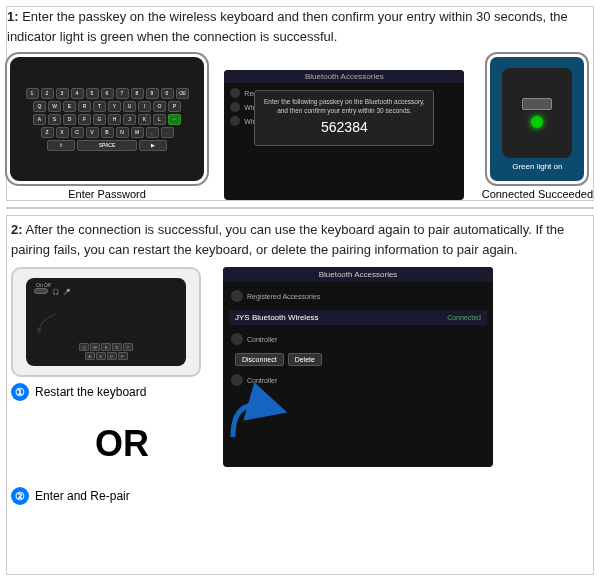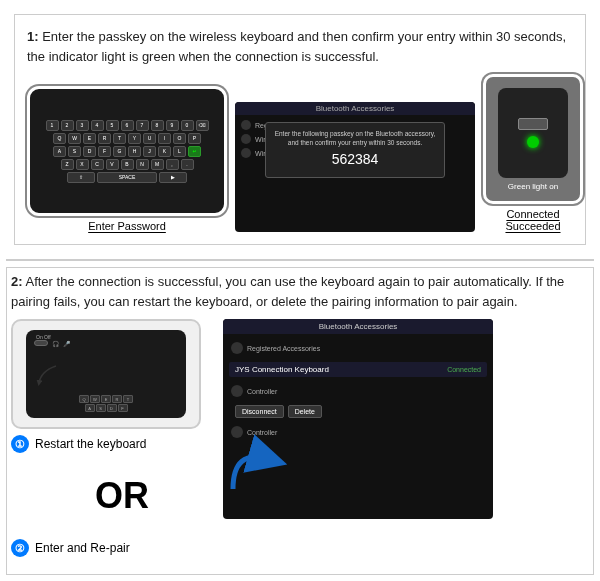--- a/index.html
+++ b/index.html
@@ -14,22 +14,22 @@
     .page {
       width: 600px;
       height: 581px;
       display: flex;
       flex-direction: column;
     }
 
     
     .section1 {
       border: 1.5px solid #ccc;
-      margin: 14px;
-      padding: 12px;
+      margin: 6px;
+      padding: 0;
     }
 
     .section-header {
       font-size: 13px;
       font-weight: normal;
       color: #222;
       line-height: 1.5;
       margin-bottom: 8px;
     }
 
@@ -134,21 +134,21 @@
       font-size: 14px;
       font-weight: normal;
       color: #fff;
       margin: 4px 0;
     }
 
     
     .green-light-img {
       width: 100px;
       height: 130px;
-      background: #737373;
+      background: #0c4a6e;
       border-radius: 10px;
       position: relative;
       display: flex;
       flex-direction: column;
       align-items: center;
       justify-content: center;
       border: 3px solid #fff;
       box-shadow: 0 0 0 2px #888;
     }
 
@@ -179,21 +179,20 @@
       background: #00cc00;
       border-radius: 50%;
       box-shadow: 0 0 6px #00ff00;
     }
 
     .caption {
       font-size: 11px;
       color: #000;
       text-align: center;
       margin-top: 4px;
-      text-decoration: underline;
       text-underline-offset: 2px;
     }
 
     
     .key-rows {
       display: flex;
       flex-direction: column;
       gap: 2px;
     }
 
@@ -596,21 +595,21 @@
 
       <div style="flex:1; position:relative;">
         <div class="tv-screen2">
           <div class="tv2-topbar">Bluetooth Accessories</div>
           <div class="tv2-content">
             <div class="tv2-menu-item">
               <div class="tv2-menu-icon"></div>
               <span>Registered Accessories</span>
             </div>
             <div class="tv2-device-row">
-              <span>JYS Connection Keyboard</span>
+              <span>JYS Bluetooth Wireless</span>
               <span class="tv2-badge-connected">Connected</span>
             </div>
             <div class="tv2-menu-item">
               <div class="tv2-menu-icon"></div>
               <span>Controller</span>
             </div>
             <div class="tv2-buttons">
               <div class="tv2-btn">Disconnect</div>
               <div class="tv2-btn">Delete</div>
             </div>

